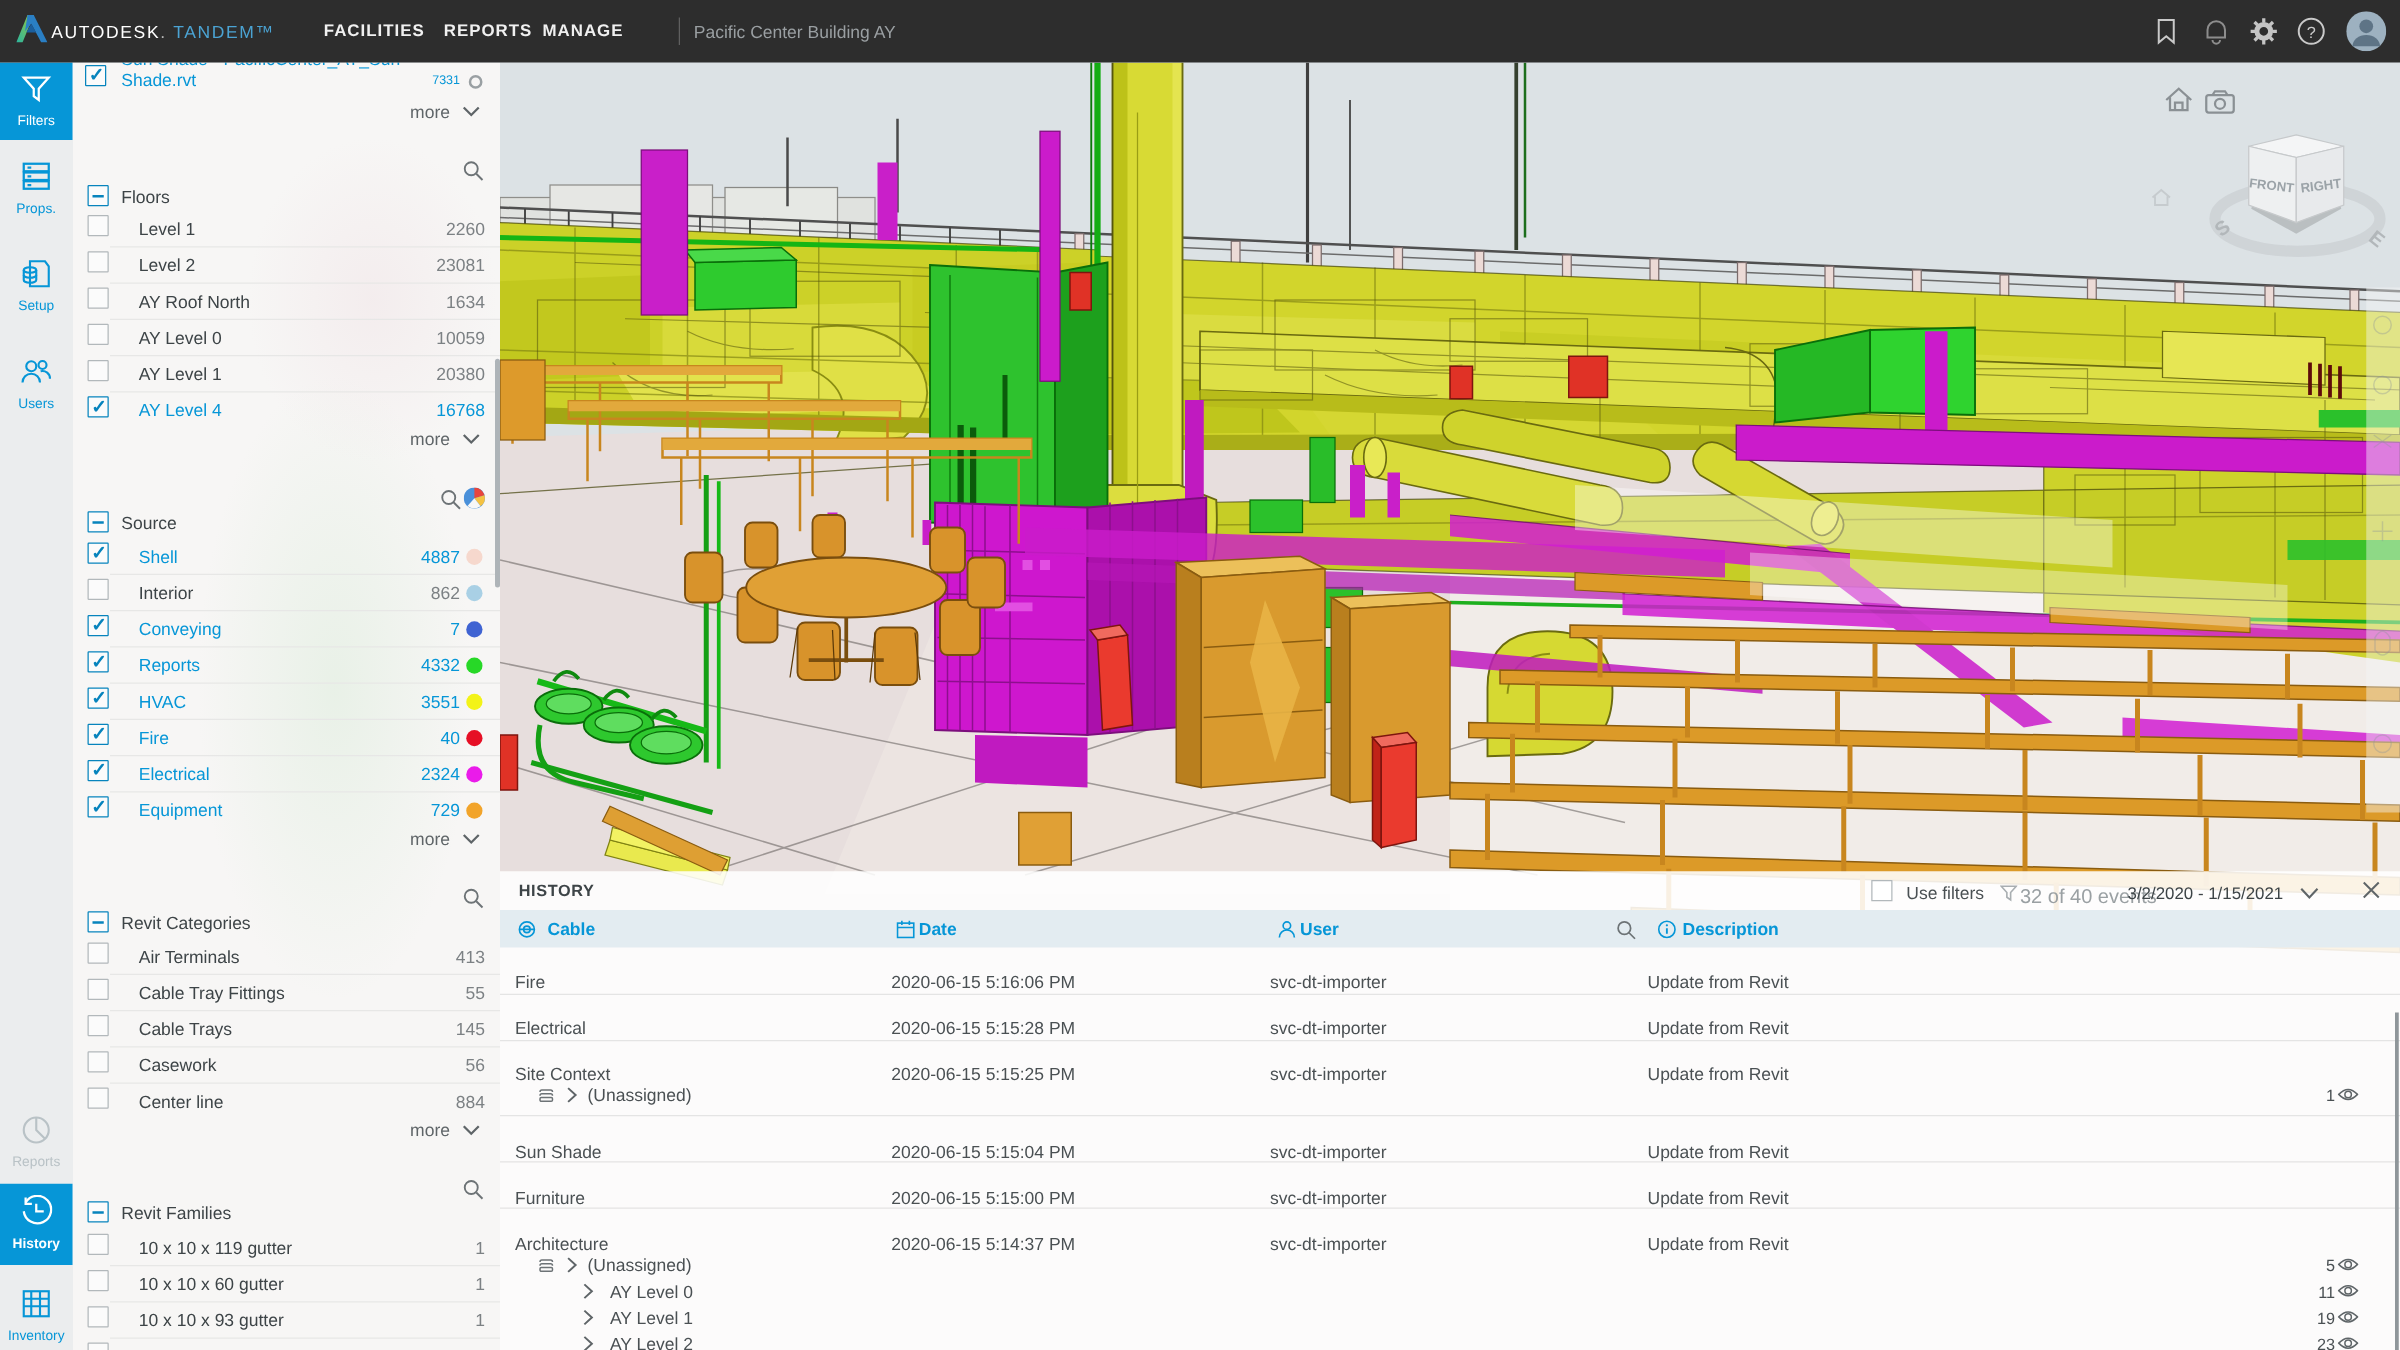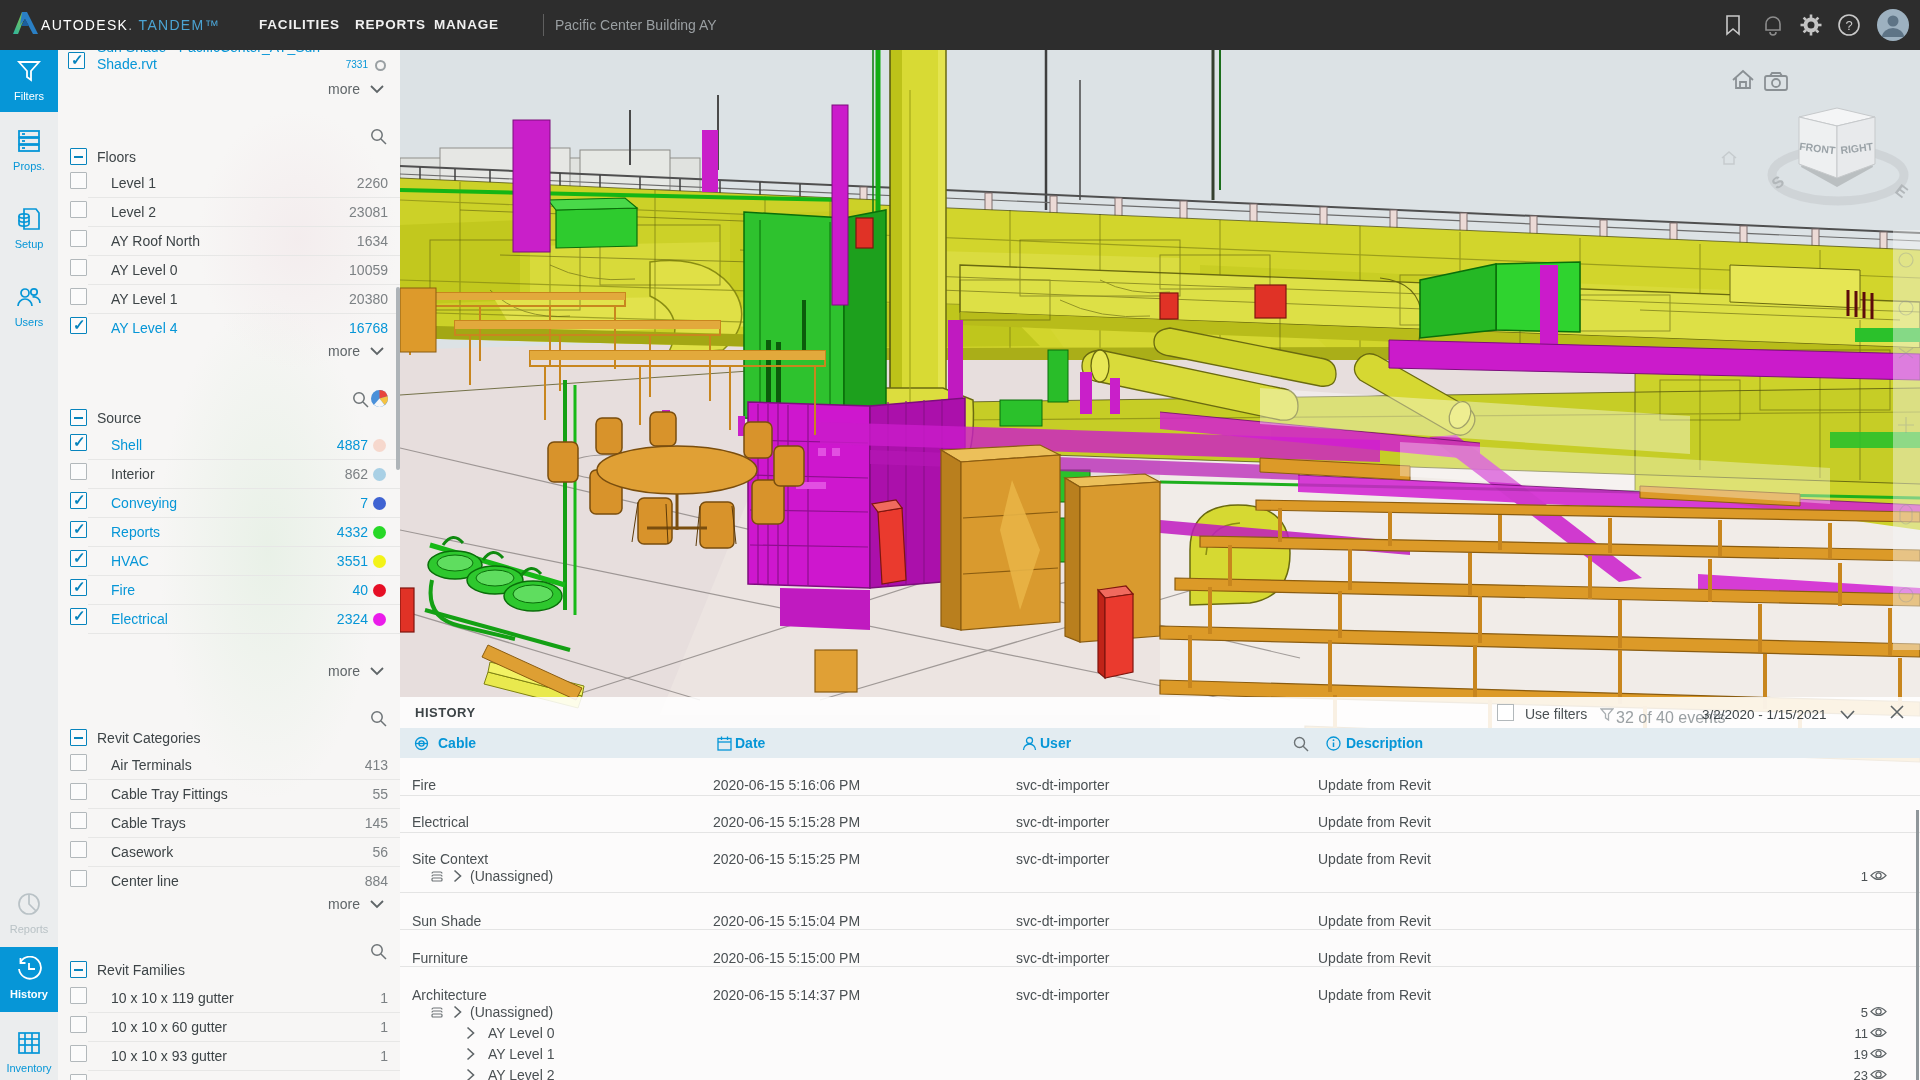--- a/index.html
+++ b/index.html
@@ -297,20 +297,26 @@
       <div class="cnt" style="right:32px">40</div>
       <div class="swatch" style="right:14px;background:#e60f25"></div>
       <div class="rule"></div>
     </div>
   <div class="prow sel" style="top:555px">
       <div class="cb c"></div>
       <div class="lab">Electrical</div>
       <div class="cnt" style="right:32px">2324</div>
       <div class="swatch" style="right:14px;background:#ea1bea"></div>
       <div class="rule"></div>
+    </div>
+  <div class="prow sel" style="top:584px">
+      <div class="cb c"></div>
+      <div class="lab">Equipment</div>
+      <div class="cnt" style="right:32px">729</div>
+      <div class="swatch" style="right:14px;background:#f2a42a"></div>
     </div>
   <div class="more" style="right:40px;top:613px">more</div>
   <svg class="abs" style="right:16px;top:617px" width="14" height="9" viewBox="0 0 14 9">
       <path d="M1 1 L7 7 L13 1" fill="none" stroke="#5f6568" stroke-width="1.8"></path>
     </svg>
 
   <svg class="abs" style="left:312px;top:660px" width="17" height="17" viewBox="0 0 17 17">
       <circle cx="7" cy="7" r="5.2" fill="none" stroke="#6d7376" stroke-width="1.5"></circle>
       <line x1="11" y1="11" x2="16" y2="16" stroke="#6d7376" stroke-width="1.5"></line>
     </svg>

